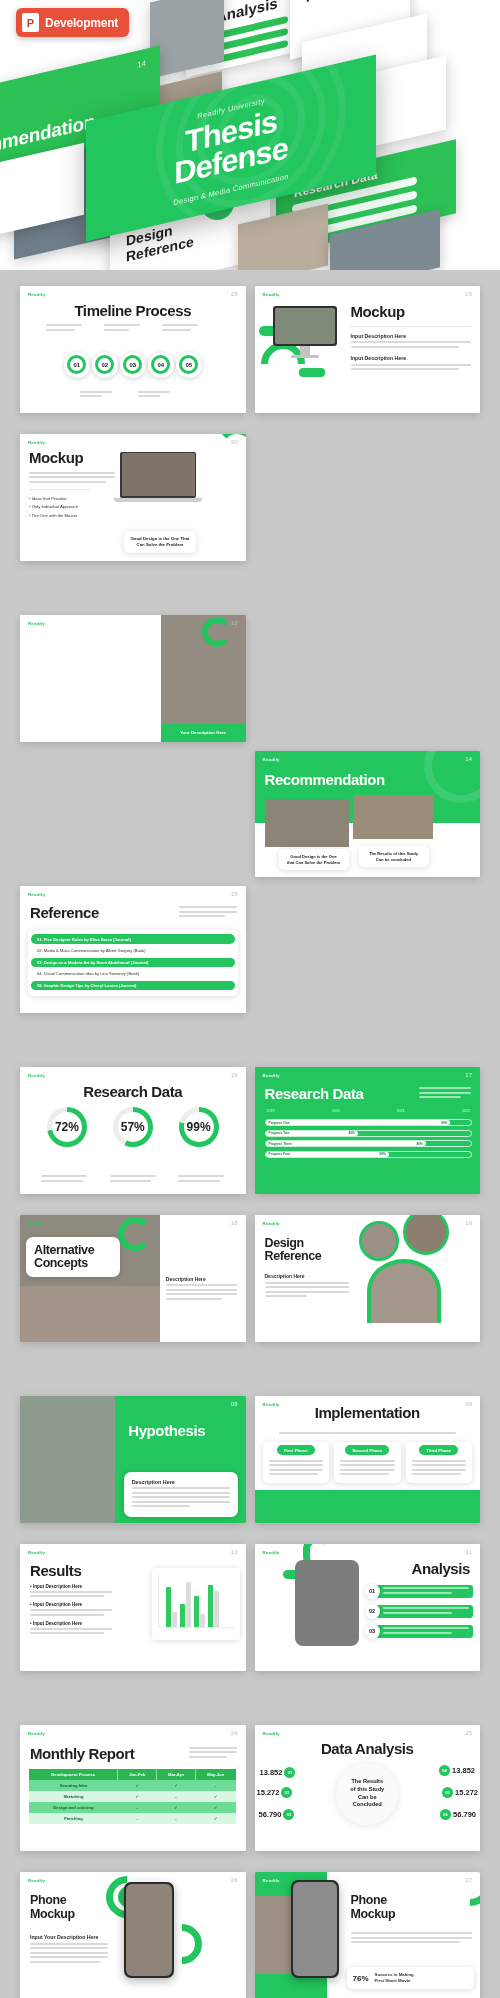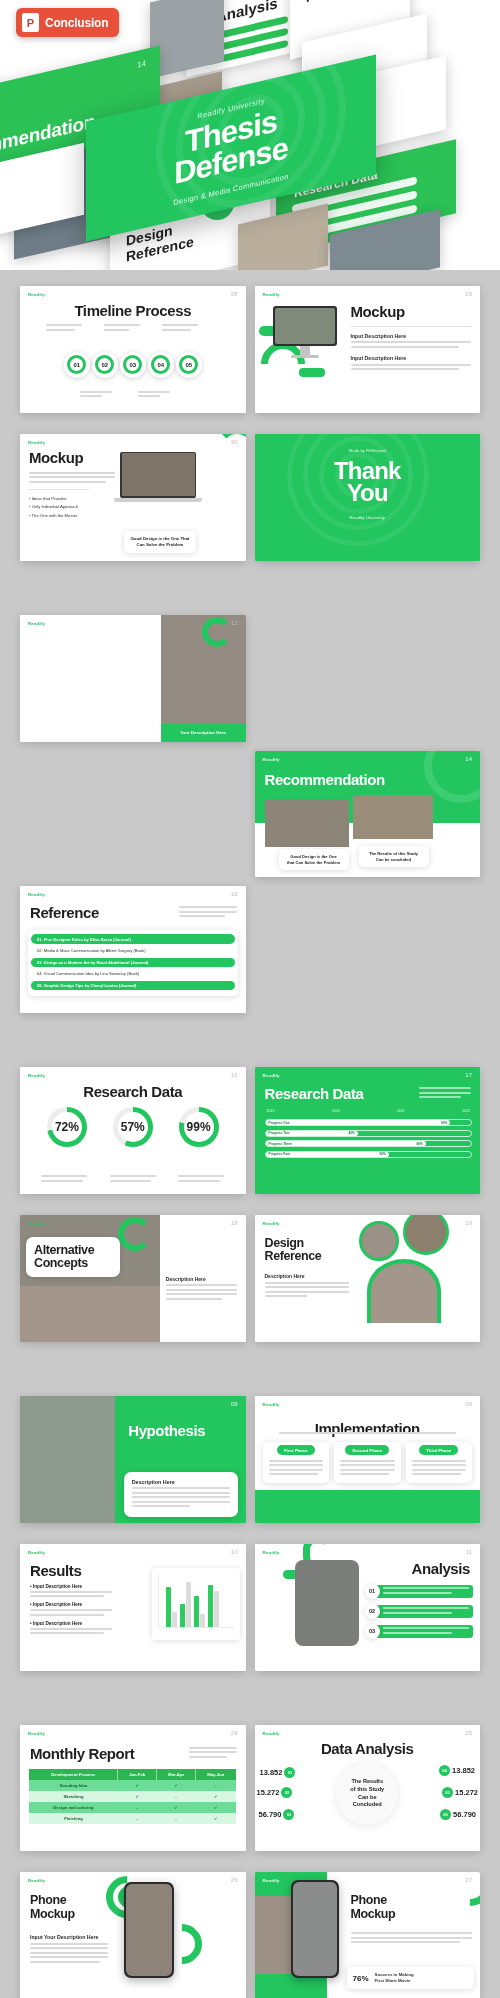--- a/index.html
+++ b/index.html
@@ -252,21 +252,21 @@
 </style>
 </head>
 <body>
 
 <div class="page">
 
   <div class="hero">
 
     <div class="pp-badge">
       <span class="pp-icon">P</span>
-      <span class="pp-text">Conclusion</span>
+      <span class="pp-text">Development</span>
     </div>
 
     <div class="hero-bg-tiles">
 
       <div class="tile skew t-analysis">
         <span class="lbl">Analysis</span>
         <span class="row" style="top:36px"></span>
         <span class="row" style="top:48px"></span>
         <span class="row" style="top:60px"></span>
       </div>
@@ -433,36 +433,20 @@
         </div>
         <div class="lap-base" style="left:94px;top:64px;width:88px;height:4px"></div>
         <div class="card-w" style="position:absolute;left:104px;bottom:8px;width:72px;text-align:center">
           <div style="font-size:4.3px;font-weight:700;color:#222;line-height:1.35">
             <span>Good Design is the One That</span><br>
             <span>Can Solve the Problem</span>
           </div>
         </div>
       </div>
 
-      <div class="slide green">
-        <div class="hero-rings">
-          <span class="ring" style="width:110px;height:110px;left:48px;top:-14px;border-width:5px"></span>
-          <span class="ring" style="width:78px;height:78px;left:64px;top:2px;border-width:5px"></span>
-          <span class="ring" style="width:46px;height:46px;left:80px;top:18px;border-width:5px"></span>
-          <span class="ring" style="width:142px;height:142px;left:32px;top:-30px;border-width:5px"></span>
-        </div>
-        <div style="position:absolute;left:0;right:0;top:14px;text-align:center">
-          <div style="font-size:4.2px;color:#d8f7e3">Made by RGBryand</div>
-          <div style="font-size:24px;font-weight:700;color:#fff;line-height:.94;margin-top:7px;letter-spacing:-.8px">
-            <span>Thank</span><br>
-            <span>You</span>
-          </div>
-          <div style="font-size:4.4px;color:#e4fbee;margin-top:10px">Readify University</div>
-        </div>
-      </div>
 
     </div>
   </div>
 
   <div class="sec-gap"></div>
 
   <div class="section">
     <div class="grid2">
 
       <div class="slide">
@@ -675,21 +659,21 @@
           <div class="fake-line w100"></div>
             <div class="fake-line w100"></div>
             <div class="fake-line w60"></div>
         </div>
       </div>
 
       <div class="slide">
         <span class="logo">Readify</span>
         <span class="pnum">09</span>
         <div style="position:absolute;left:0;right:0;bottom:0;height:26%;background:#22c55e"></div>
-        <div style="position:absolute;left:0;right:0;top:24px;text-align:center">
+        <div style="position:absolute;left:0;right:0;top:8px;text-align:center">
           <span class="s-title">Implementation</span>
         </div>
         <div style="position:absolute;left:24px;right:24px;top:36px">
           <div class="fake-line w100" style="margin:0 auto"></div>
         </div>
         <div style="position:absolute;left:8px;right:8px;top:46px;display:flex;gap:5px;z-index:4">
           <div class="card-w" style="flex:1;text-align:center;padding-top:0;border-radius:5px">
             <div style="margin:-4px 0 4px"><span class="pill">First Phase</span></div>
             <div class="fake-line w100"></div>
               <div class="fake-line w100"></div>

